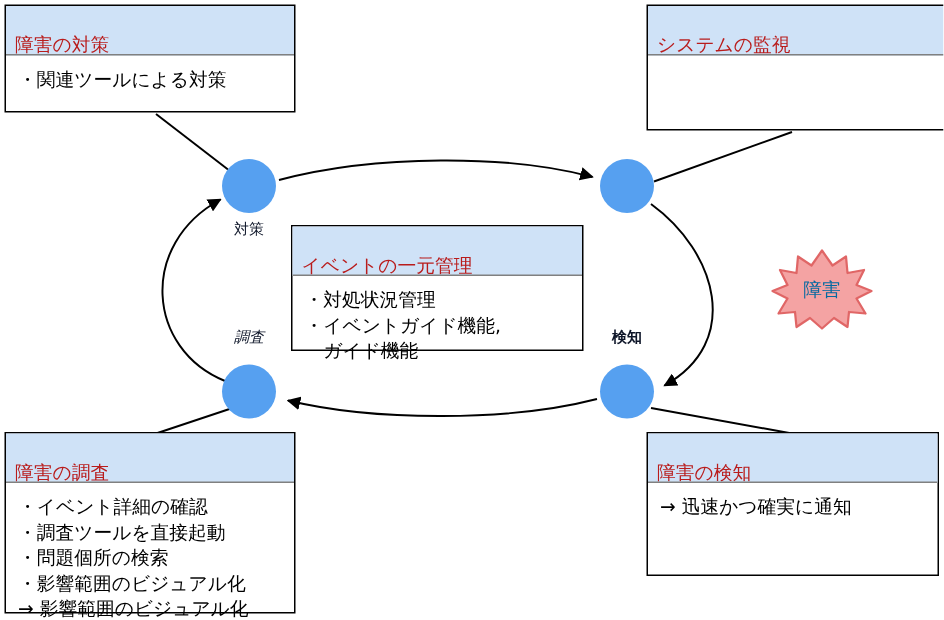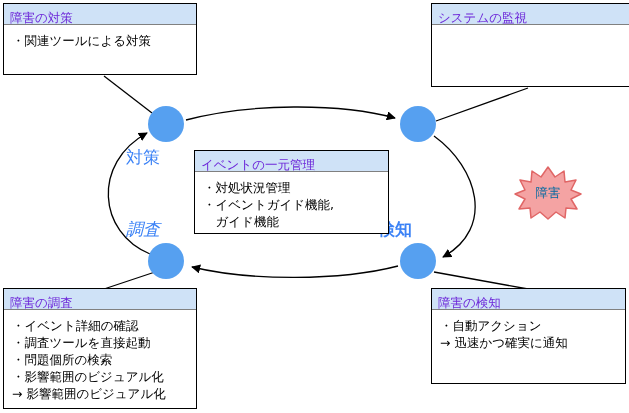--- a/index.html
+++ b/index.html
@@ -26,23 +26,23 @@
     box-sizing: border-box;
     border: 1px solid #000000;
     background: #ffffff;
   }
   .box-header {
     box-sizing: border-box;
     background: #cfe2f7;
     border-bottom: 1px solid #808080;
     height: 21px;
     line-height: 20px;
-    padding: 4px 6px;
+    padding: 16px 6px;
     font-size: 12.5px;
-    color: #6d28d9;
+    color: #b91c1c;
     white-space: nowrap;
     overflow: hidden;
   }
   .box-body {
     padding: 7px 8px 4px 8px;
     font-size: 12.5px;
     line-height: 17px;
     color: #000000;
   }
   .box-body .line {
@@ -52,24 +52,24 @@
   
   .node {
     position: absolute;
     width: 36px;
     height: 36px;
     border-radius: 50%;
     background: #56a0f0;
   }
   .node-label {
     position: absolute;
-    font-size: 17px;
-    color: #3b82f6;
+    font-size: 10px;
+    color: #0f172a;
     white-space: nowrap;
-    text-align: left;
+    text-align: center;
   }
 
   
   .burst {
     position: absolute;
     width: 68px;
     height: 54px;
   }
   .burst svg { display: block; }
   .burst-label {
@@ -167,18 +167,17 @@
       <div class="line">・調査ツールを直接起動</div>
       <div class="line">・問題個所の検索</div>
       <div class="line">・影響範囲のビジュアル化</div>
       <div class="line">→ 影響範囲のビジュアル化</div>
     </div>
   </div>
 
   <div class="box" style="left:431px; top:288px; width:195px; height:96px;">
     <div class="box-header">障害の検知</div>
     <div class="box-body">
-      <div class="line">・自動アクション</div>
       <div class="line">→ 迅速かつ確実に通知</div>
     </div>
   </div>
 
 </div>
 
 </body></html>

